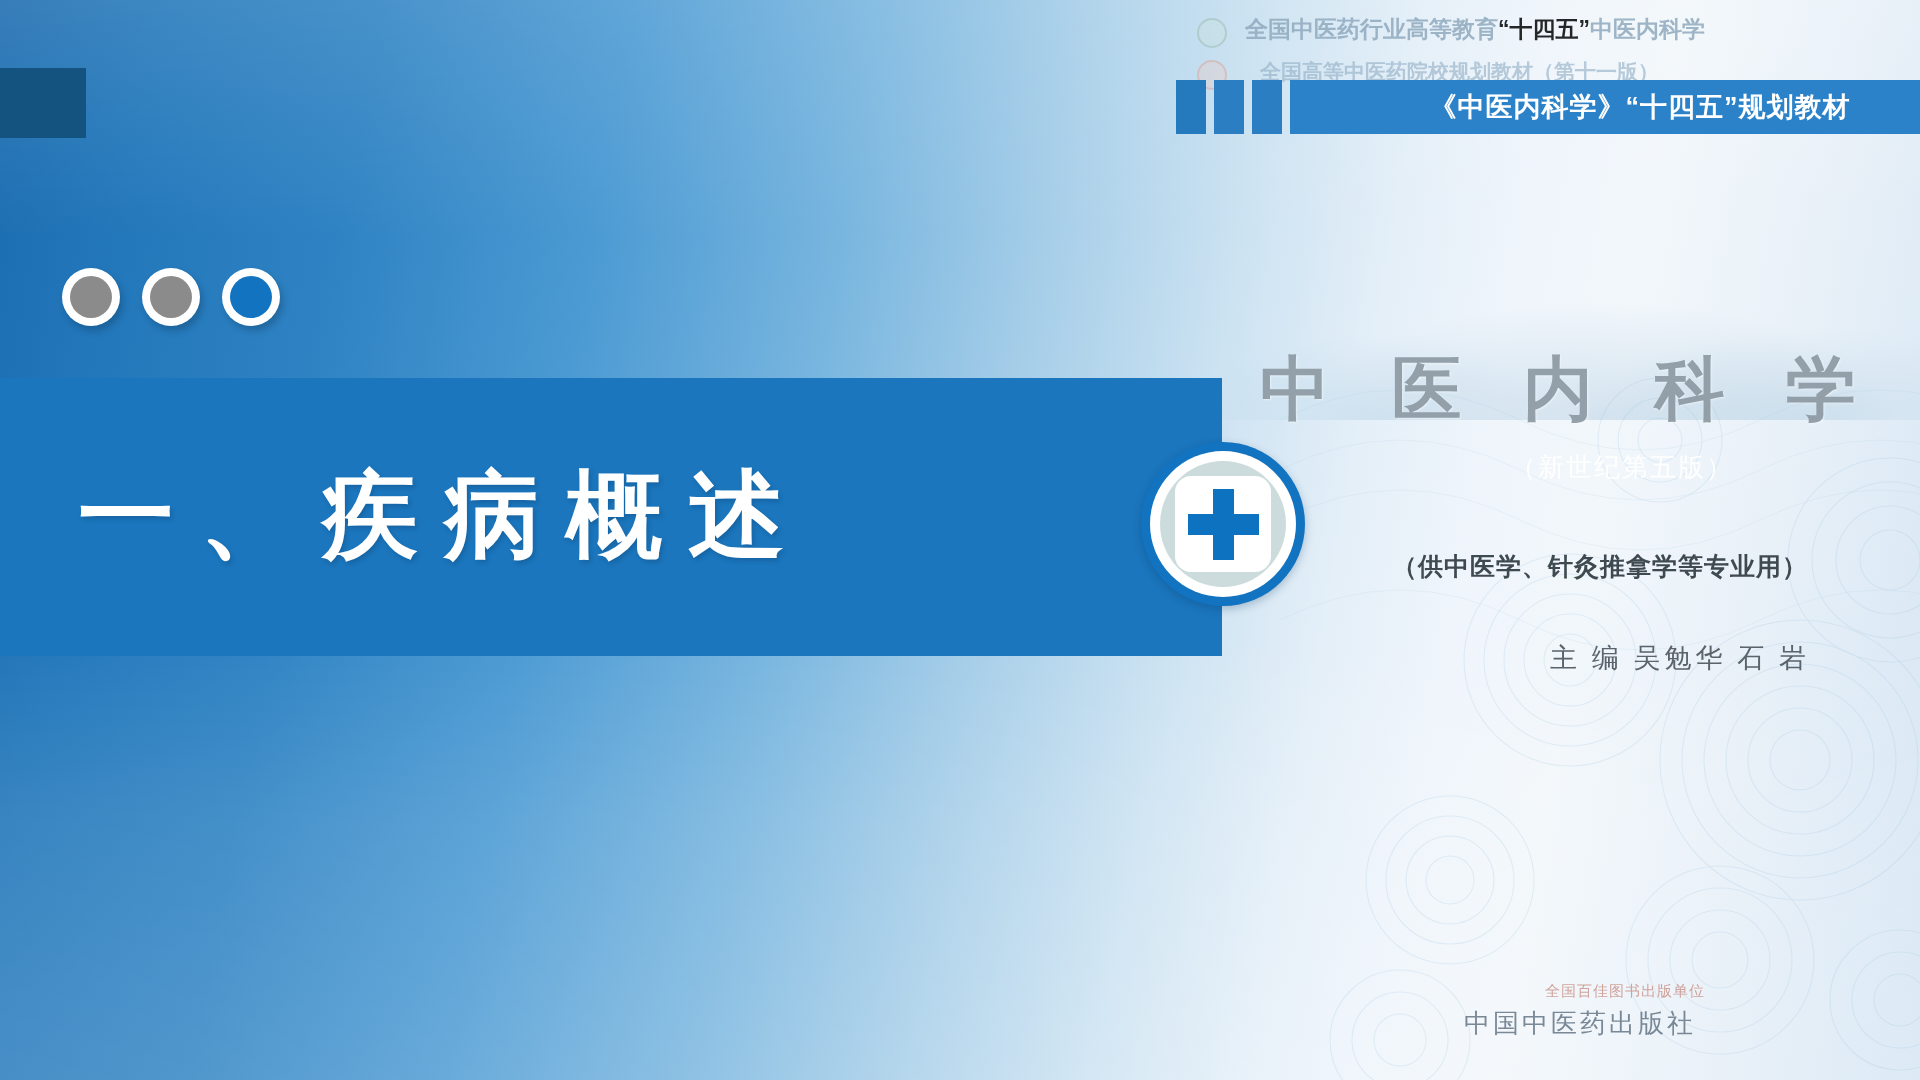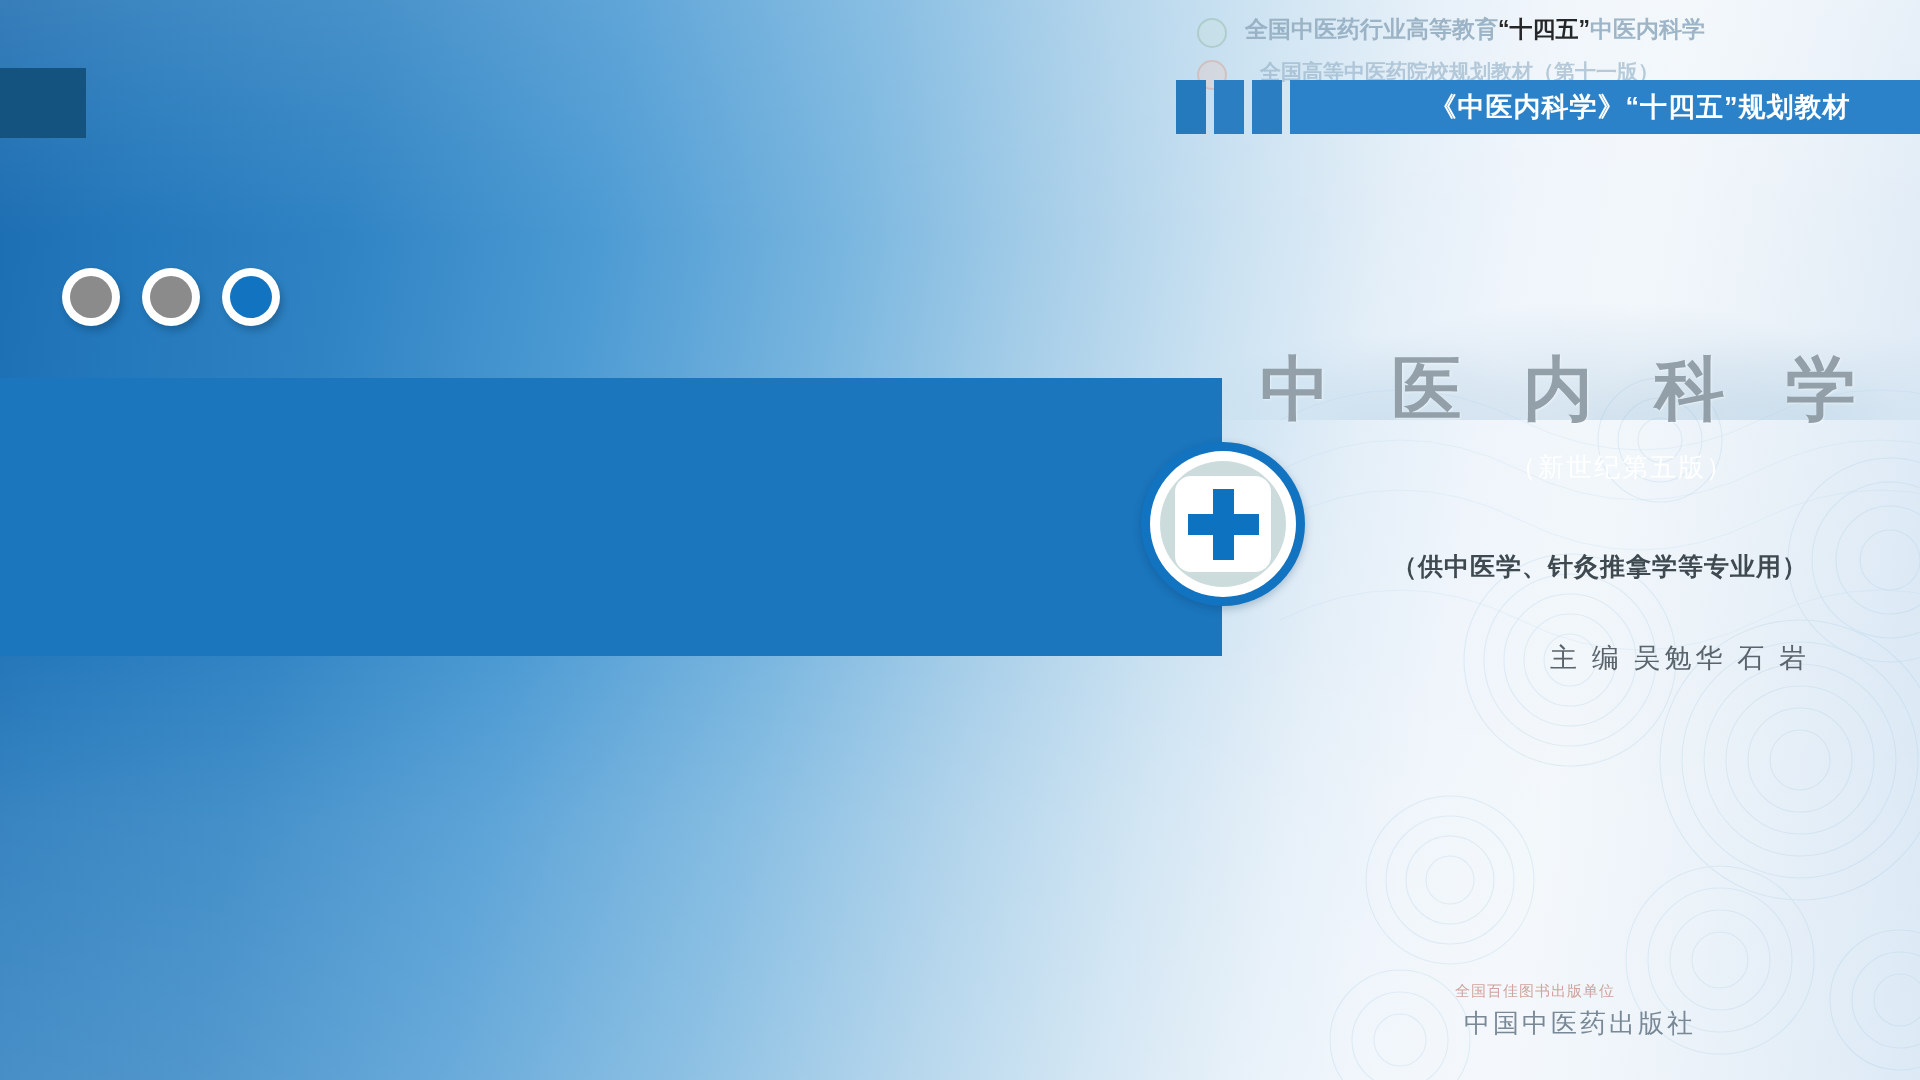--- a/index.html
+++ b/index.html
@@ -153,21 +153,21 @@
     position:absolute;left:1392px;top:518px;width:520px;
     font-family:"Liberation Serif","DejaVu Serif",serif;
     font-size:25px;font-weight:bold;color:#3e4950;letter-spacing:1px;white-space:nowrap;margin-top:32px;
   }
   .cover-editors{
     position:absolute;left:1550px;top:640px;width:380px;
     font-family:"Liberation Serif","DejaVu Serif",serif;
     font-size:27px;color:#5a646c;letter-spacing:4px;white-space:nowrap;
   }
   .pub-badge{
-    position:absolute;left:1455px;top:982px;width:250px;text-align:left;
+    position:absolute;left:1455px;top:982px;width:250px;text-align:right;
     font-family:"Liberation Serif","DejaVu Serif",serif;
     font-size:15px;color:#c98f86;letter-spacing:1px;white-space:nowrap;opacity:.8;
   }
   .pub-name{
     position:absolute;left:1420px;top:1006px;width:320px;text-align:center;
     font-family:Liberation Sans, sans-serif;
     font-size:26px;color:#6d7d8c;letter-spacing:3px;white-space:nowrap;opacity:.9;
   }
 </style>
 </head>
@@ -247,20 +247,21 @@
       </span>
     <span class="dot g">
         <i></i>
       </span>
     <span class="dot b">
         <i></i>
       </span>
   </div>
 
   <div class="title-band"></div>
+  <div class="title-text">一、疾病概述</div>
 
   <div class="emblem">
     <div class="ring-w">
       <div class="inner">
         <div class="plate"></div>
       </div>
     </div>
   </div>
 
   <div class="cover-title">中 医 内 科 学</div>

